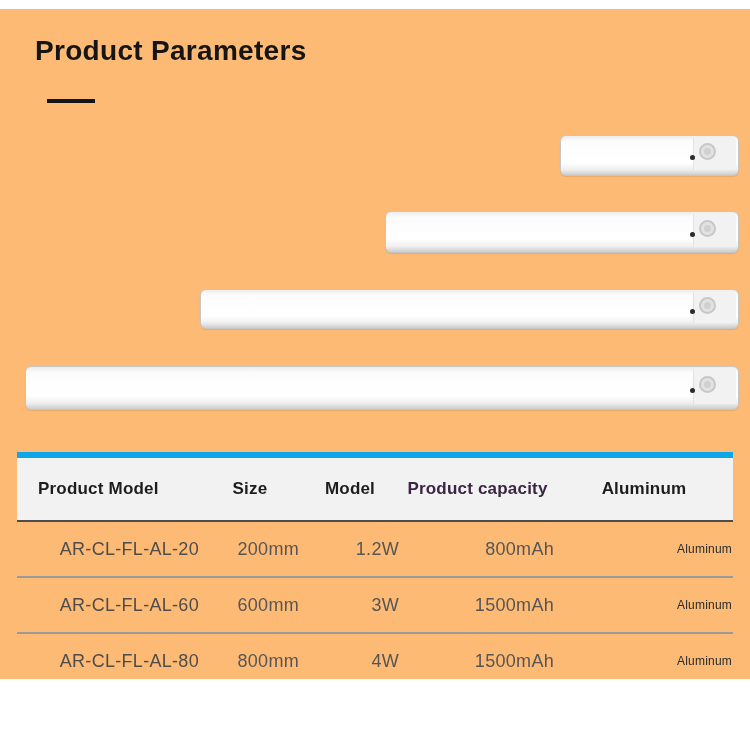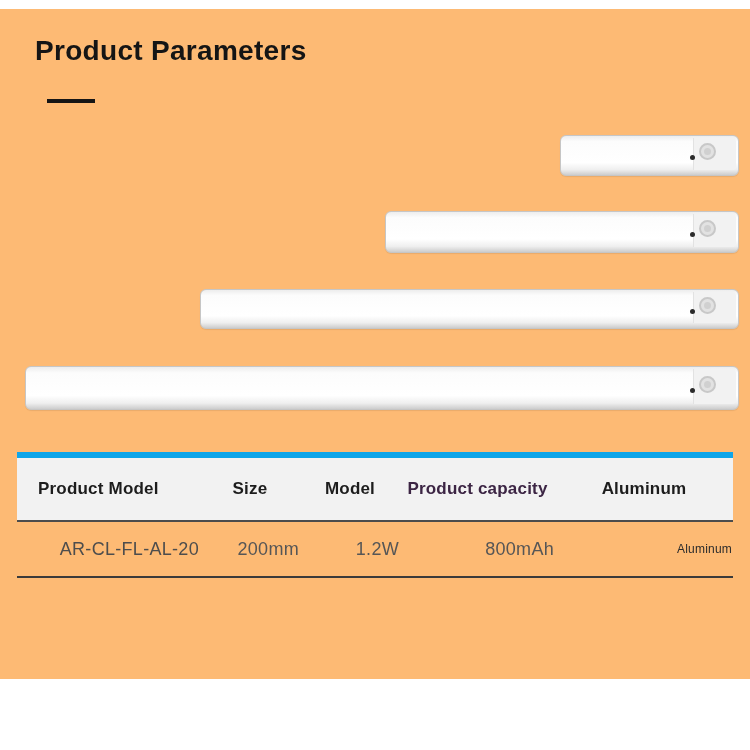--- a/index.html
+++ b/index.html
@@ -124,16 +124,30 @@
       </tr>
     </thead>
     <tbody>
       <tr>
         <td class="cell-model">AR-CL-FL-AL-20</td>
         <td class="cell-size">200mm</td>
         <td class="cell-power">1.2W</td>
         <td class="cell-battery">800mAh</td>
         <td class="cell-material">Aluminum</td>
       </tr>
+      <tr>
+        <td class="cell-model">AR-CL-FL-AL-60</td>
+        <td class="cell-size">600mm</td>
+        <td class="cell-power">3W</td>
+        <td class="cell-battery">1500mAh</td>
+        <td class="cell-material">Aluminum</td>
+      </tr>
+      <tr>
+        <td class="cell-model">AR-CL-FL-AL-80</td>
+        <td class="cell-size">800mm</td>
+        <td class="cell-power">4W</td>
+        <td class="cell-battery">1500mAh</td>
+        <td class="cell-material">Aluminum</td>
+      </tr>
     </tbody>
   </table>
 
 </div>
 
 </body></html>

